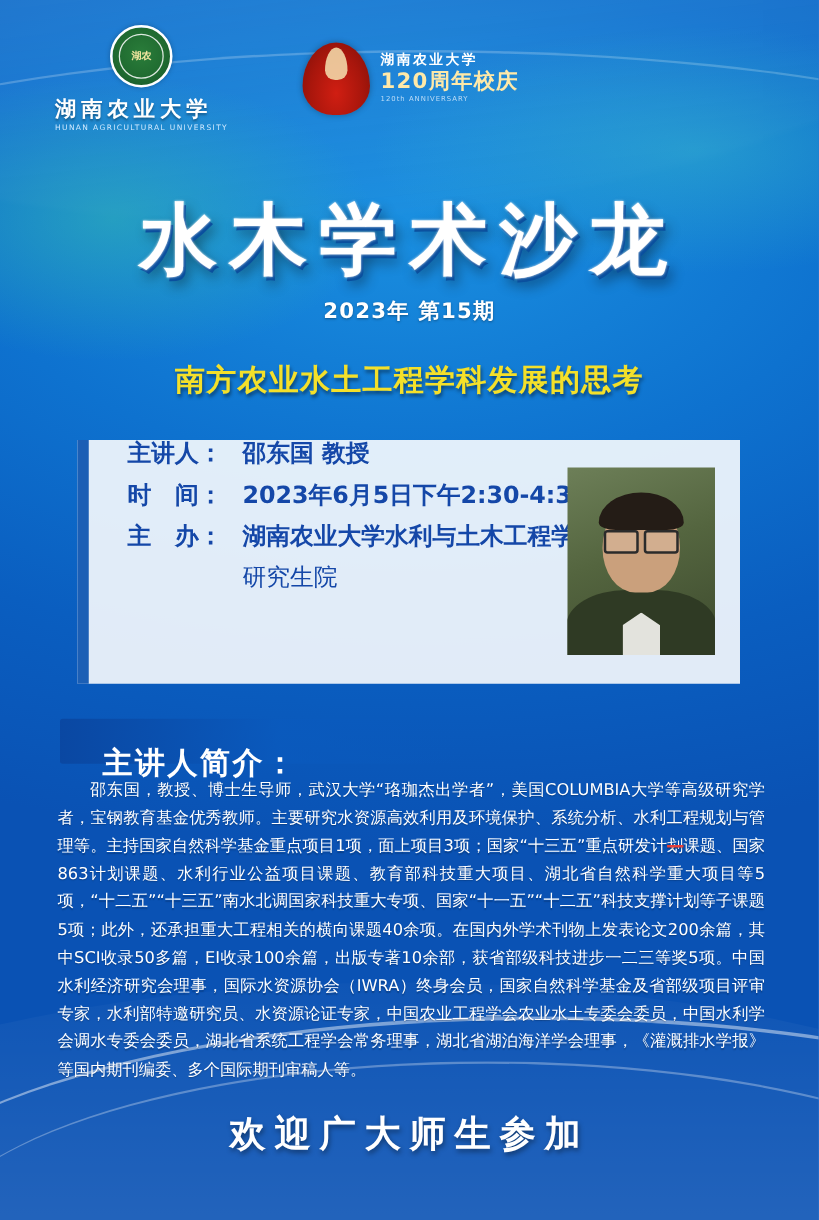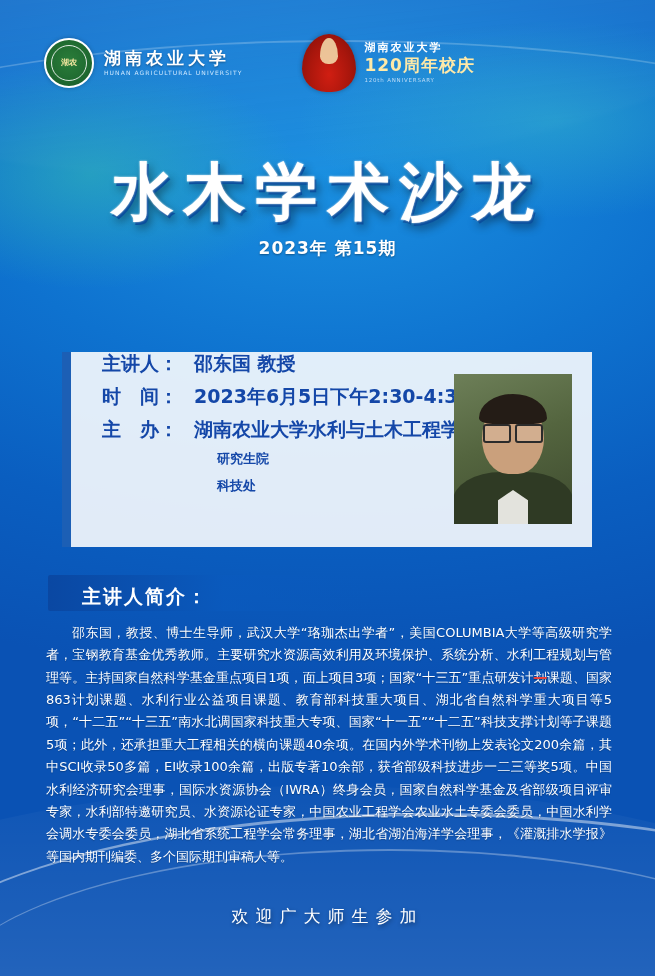--- a/index.html
+++ b/index.html
@@ -87,21 +87,21 @@
   .header {
     position: absolute;
     top: 18px; left: 0; right: 0;
     height: 90px;
     display: flex;
     align-items: center;
     gap: 60px;
     padding-left: 44px;
     z-index: 5;
   }
-  .logo-block { display: flex; align-items: center; gap: 10px; }
+  .logo-block { display: flex; align-items: center; gap: 10px; flex-direction: column; }
   .seal {
     width: 46px; height: 46px;
     border-radius: 50%;
     border: 2px solid #ffffff;
     background: radial-gradient(circle at 50% 45%, #2a7d3a 0%, #1f6a30 60%, #15532a 100%);
     position: relative;
     box-shadow: 0 0 4px rgba(0,0,0,.25);
   }
   .seal::after {
     content: "";
@@ -246,24 +246,24 @@
   .info-label {
     width: 92px;
     flex: none;
     color: #1447a8;
     letter-spacing: 0px;
   }
   .info-value {
     color: #1447a8;
   }
   .info-sub {
-    font-size: 13px;
-    font-weight: bold;
+    font-size: 19px;
+    font-weight: normal;
     color: #1447a8;
-    margin-left: 115px;
+    margin-left: 92px;
     line-height: 1.35;
   }
   .portrait {
     position: absolute;
     right: 20px; top: 22px;
     width: 118px; height: 150px;
     background: linear-gradient(160deg, #6d7f58 0%, #54653f 45%, #3d4a2e 100%);
     overflow: hidden;
   }
   .portrait .face {
@@ -322,23 +322,23 @@
     z-index: 4;
   }
   .bio-header .tag {
     position: absolute;
     inset: 0;
     background: linear-gradient(90deg, rgba(10,70,160,0.9) 0%, rgba(10,90,190,0.65) 55%, rgba(10,110,210,0.0) 100%);
     border-radius: 2px;
   }
   .bio-header .txt {
     position: absolute;
-    left: 34px; top: 9px;
-    color: #ffffff;
-    font-size: 19px;
+    left: 34px; top: 19px;
+    color: #ffffff;
+    font-size: 24px;
     font-weight: bold;
     letter-spacing: 2px;
   }
   .bio-body {
     position: absolute;
     left: 46px; top: 622px;
     width: 566px;
     color: #ffffff;
     font-size: 13px;
     line-height: 1.72;
@@ -351,22 +351,22 @@
     text-decoration: line-through;
     text-decoration-color: #e8403a;
     text-decoration-thickness: 1.5px;
   }
 
   .welcome {
     position: absolute;
     left: 0; right: 0; bottom: 48px;
     text-align: center;
     color: #ffffff;
-    font-size: 17px;
-    font-weight: normal;
+    font-size: 29px;
+    font-weight: bold;
     letter-spacing: 7px;
     z-index: 5;
     text-shadow: 1px 2px 4px rgba(0,0,0,.4);
   }
 </style>
 </head>
 <body>
 
 <div class="poster">
 
@@ -395,39 +395,39 @@
       <div class="anniv-text">
         <div class="anniv-cn">湖南农业大学</div>
         <div class="anniv-num">120周年校庆</div>
         <div class="anniv-en">120th ANNIVERSARY</div>
       </div>
     </div>
   </div>
 
   <div class="main-title">水木学术沙龙</div>
   <div class="issue">2023年 第15期</div>
+  <div class="subtitle">南方农业水土工程学科发展的思考</div>
 
   <div class="info-card">
     <div class="bar"></div>
 
     <div class="info-rows">
       <div class="info-row">
         <span class="info-label">主讲人：</span>
         <span class="info-value">邵东国  教授</span>
       </div>
       <div class="info-row">
         <span class="info-label">时　间：</span>
         <span class="info-value">2023年6月5日下午2:30-4:30</span>
       </div>
       <div class="info-row">
         <span class="info-label">主　办：</span>
         <span class="info-value">湖南农业大学水利与土木工程学院</span>
       </div>
       <div class="info-sub">研究生院</div>
-      <div class="info-sub">科技处</div>
     </div>
 
     <div class="portrait">
       <div class="body"></div>
       <div class="shirt"></div>
       <div class="face"></div>
       <div class="hair"></div>
       <div class="glasses">
           <i></i>
           <i></i>

